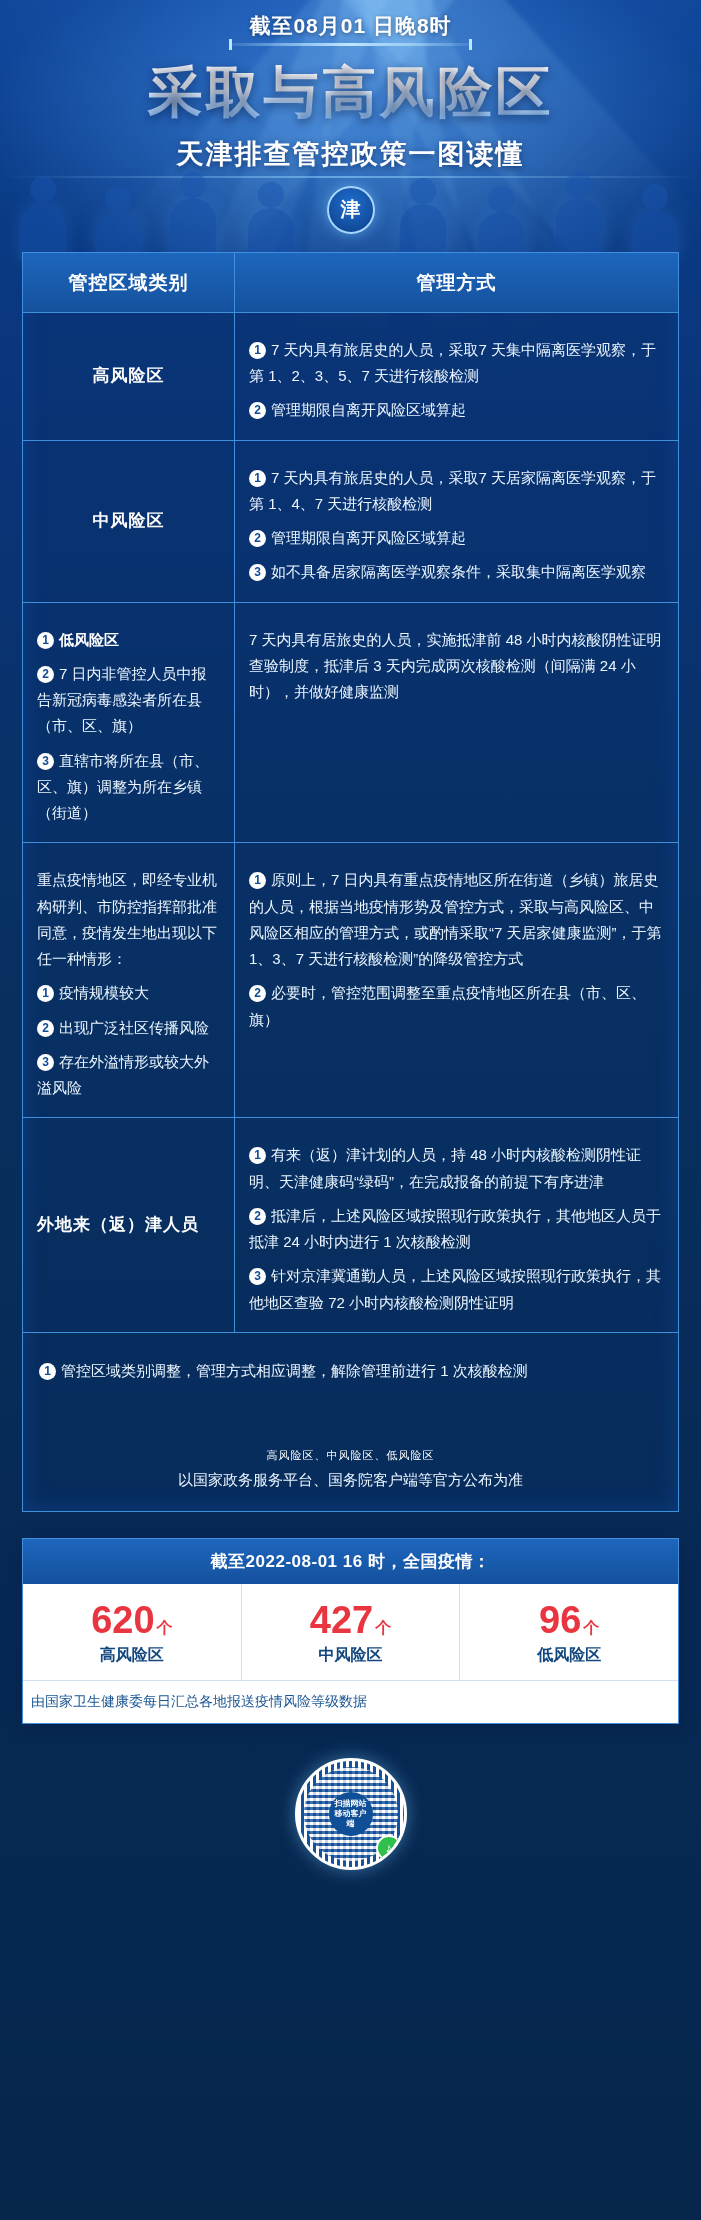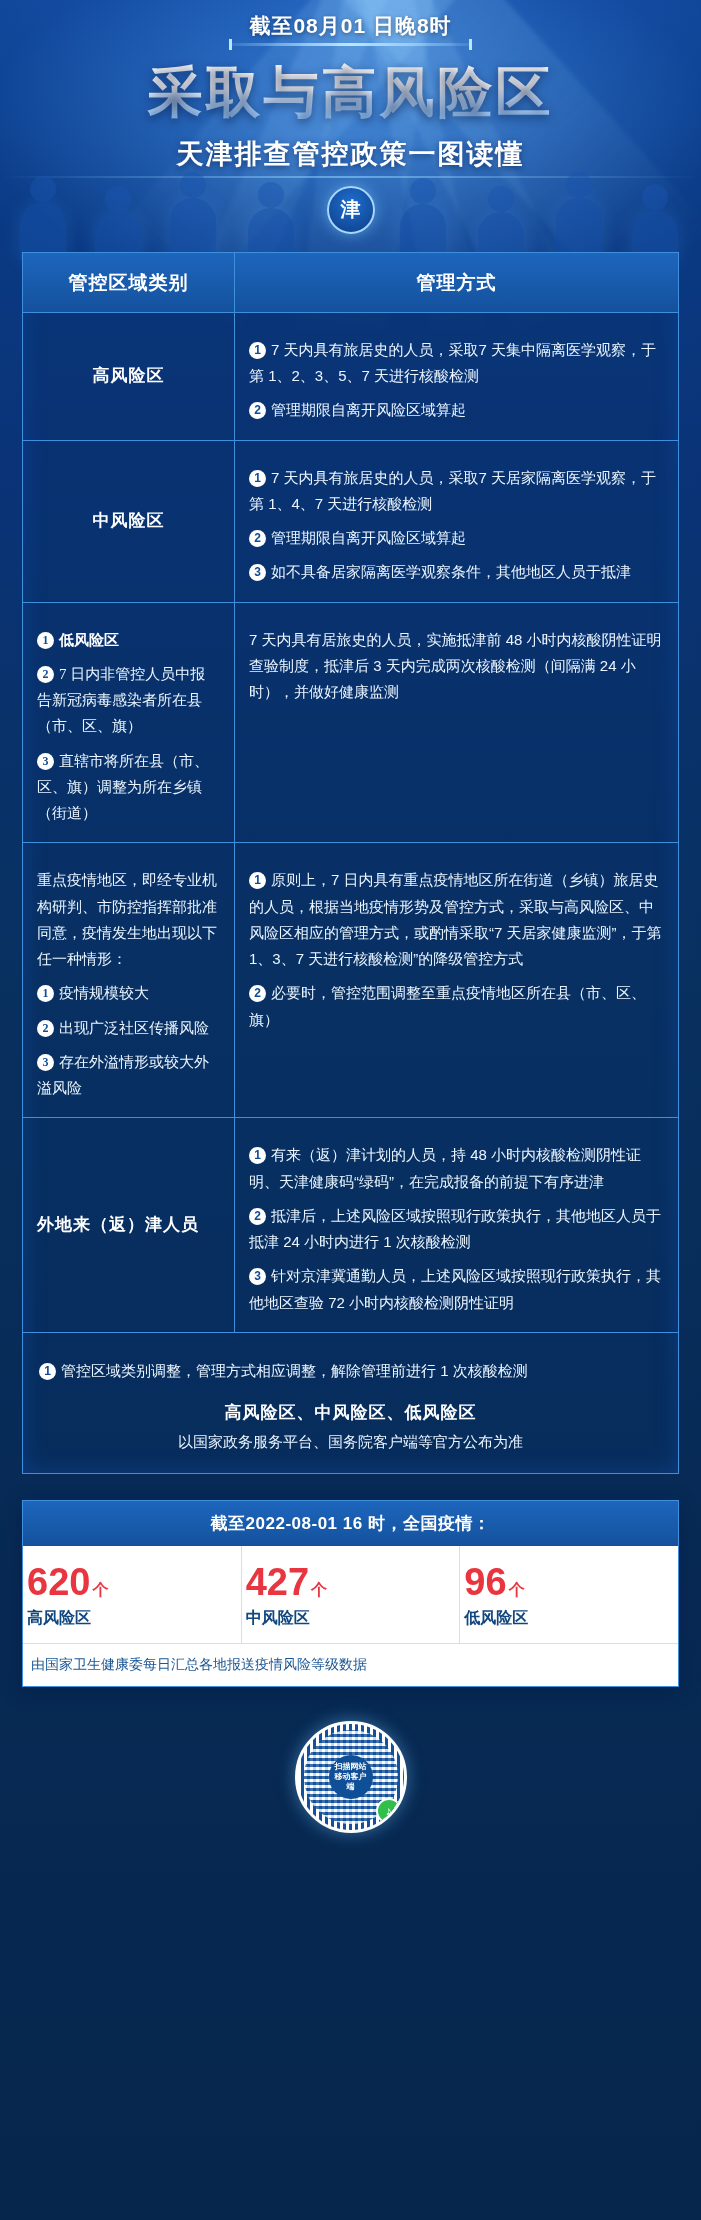--- a/index.html
+++ b/index.html
@@ -191,21 +191,20 @@
     line-height: 1.75;
   }
   .tcell.left {
     width: 212px;
     flex: 0 0 212px;
     border-right: 1px solid #3f8fdc;
     display: flex;
     align-items: center;
     justify-content: center;
     text-align: center;
-    font-family: Liberation Serif, serif;
   }
   .tcell.left.alignleft {
     justify-content: flex-start;
     text-align: left;
   }
   .tcell.right { flex: 1 1 auto; }
   .cat-name {
     font-size: 17px;
     font-weight: bold;
     color: #ffffff;
@@ -239,23 +238,24 @@
   .note-row .full-cell { padding-bottom: 10px; }
   .note-center {
     text-align: center;
     padding: 4px 16px 18px;
     font-size: 15px;
     line-height: 1.8;
     color: #eaf5ff;
   }
   .note-center .strongline {
     color: #ffffff;
-    font-weight: bold;
-    font-size: 17px;
+    font-weight: normal;
+    font-size: 11px;
     letter-spacing: 1px;
+    margin-top: 48px;
   }
 
   
   .stats-card {
     position: relative;
     z-index: 3;
     margin: 26px 22px 0;
     border: 1px solid #3f8fdc;
     background: #ffffff;
     box-shadow: 0 4px 18px rgba(0,20,60,0.35);
@@ -267,21 +267,21 @@
     font-weight: bold;
     text-align: center;
     padding: 11px 6px;
     letter-spacing: 0.5px;
   }
   .stats-body {
     display: flex;
   }
   .stat {
     flex: 1 1 0;
-    text-align: left;
+    text-align: center;
     padding: 16px 4px 14px;
     border-right: 1px solid #cfe0f2;
   }
   .stat:last-child { border-right: none; }
   .stat .val {
     color: #e8353f;
     font-size: 38px;
     font-weight: bold;
     letter-spacing: 0;
     line-height: 1.1;
@@ -418,21 +418,21 @@
       </div>
     </div>
 
     <div class="trow">
       <div class="tcell left">
         <span class="cat-name">中风险区</span>
       </div>
       <div class="tcell right">
         <p class="item"><span class="num">1</span><span>7 天内具有旅居史的人员，采取7 天居家隔离医学观察，于第 1、4、7 天进行核酸检测</span></p>
         <p class="item"><span class="num">2</span><span>管理期限自离开风险区域算起</span></p>
-        <p class="item"><span class="num">3</span><span>如不具备居家隔离医学观察条件，其他地区人员于抵津</span></p>
+        <p class="item"><span class="num">3</span><span>如不具备居家隔离医学观察条件，采取集中隔离医学观察</span></p>
       </div>
     </div>
 
     <div class="trow">
       <div class="tcell left alignleft">
         <div>
           <p class="item"><span class="num">1</span><span class="emph">低风险区</span></p>
           <p class="item"><span class="num">2</span><span>7 日内非管控人员中报告新冠病毒感染者所在县（市、区、旗）</span></p>
           <p class="item"><span class="num">3</span><span>直辖市将所在县（市、区、旗）调整为所在乡镇（街道）</span></p>
         </div>

